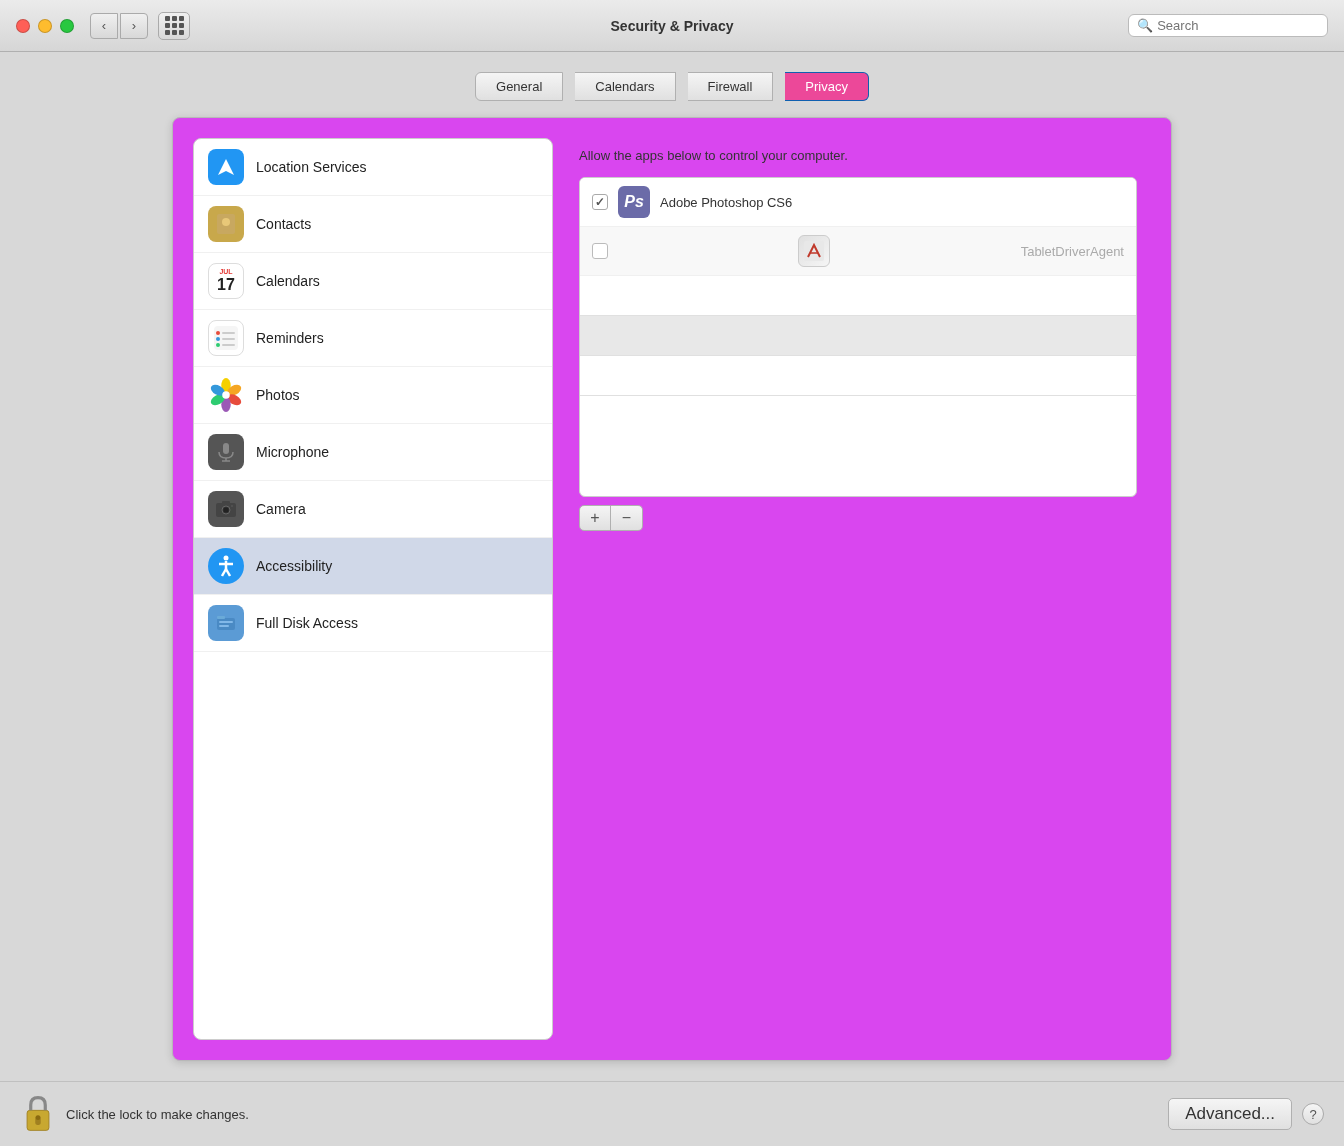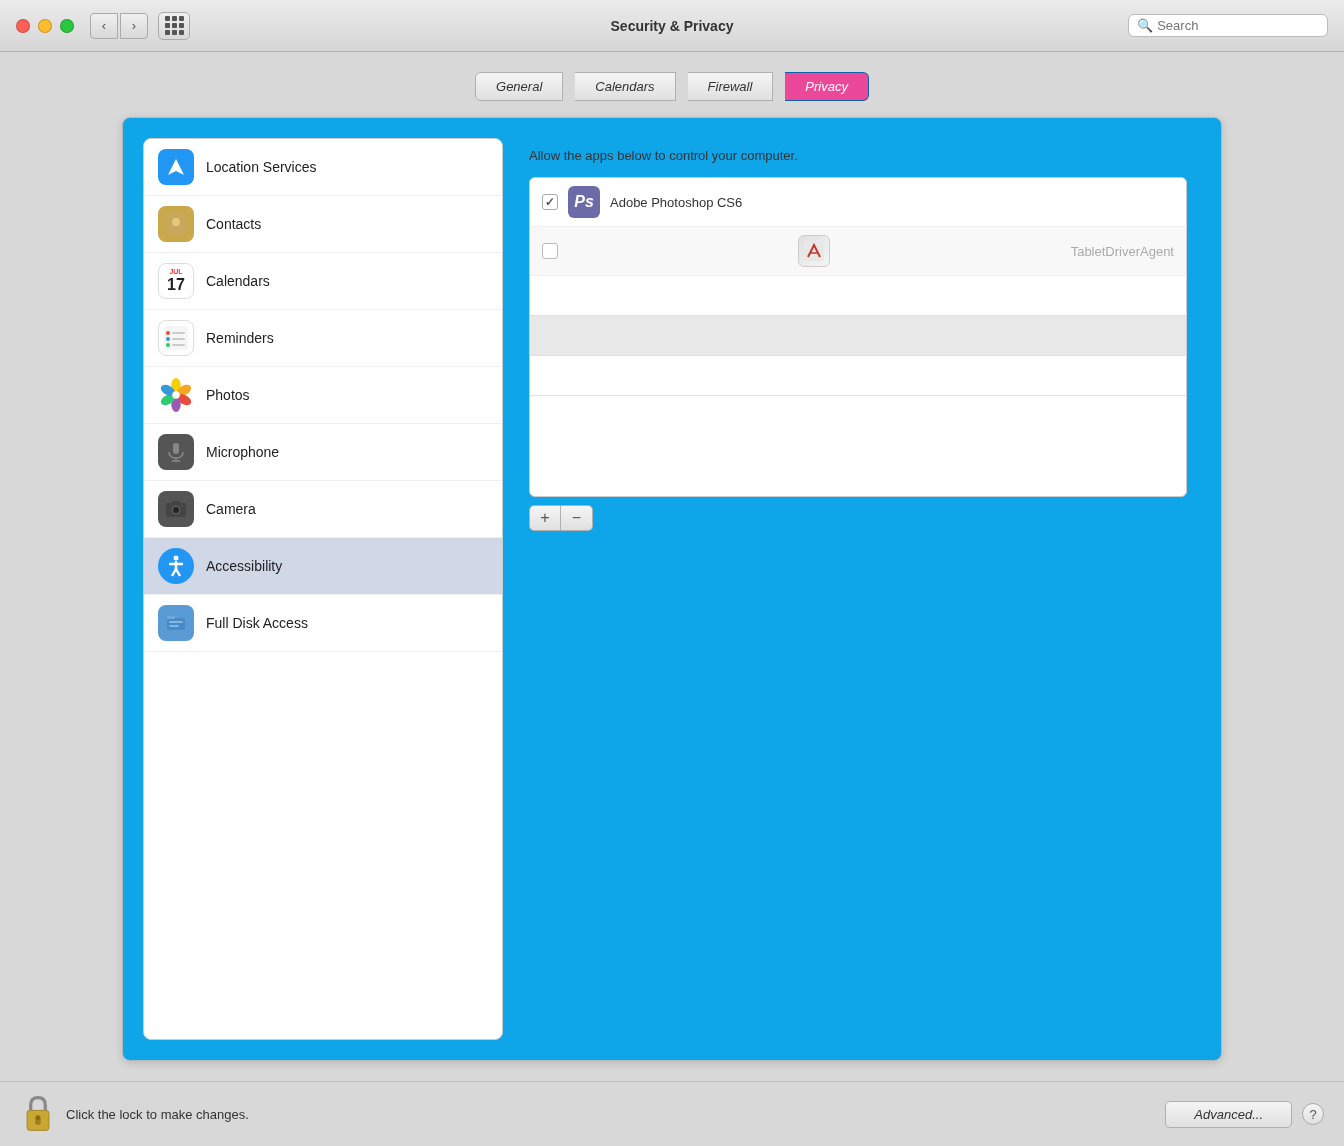--- a/index.html
+++ b/index.html
@@ -126,21 +126,20 @@
       flex-direction: column;
       align-items: center;
       padding: 20px;
     }
 
     
     .tab-bar {
       display: flex;
       gap: 12px;
       margin-bottom: 16px;
-      font-style: italic;
     }
     .tab {
       padding: 6px 20px;
       font-size: 13px;
       color: #333;
       background: linear-gradient(to bottom, #f5f5f5, #e0e0e0);
       border: 1px solid #b0b0b0;
       cursor: pointer;
       position: relative;
     }
@@ -148,24 +147,24 @@
     .tab:last-child { border-radius: 0 6px 6px 0; }
     .tab + .tab { border-left: none; }
     .tab.active {
       background: #ec4899;
       color: #fff;
       border-color: #1060b0;
     }
 
     
     .window-panel {
-      background: #0ea5e9;
+      background: #d946ef;
       border-radius: 8px;
       border: 1px solid #b8b8b8;
-      width: 1100px;
+      width: 1000px;
       flex: 1;
       display: flex;
       flex-direction: column;
       padding: 20px;
       box-shadow: 0 2px 8px rgba(0,0,0,0.15);
     }
 
     .panel-body {
       display: flex;
       flex: 1;
@@ -328,28 +327,27 @@
       align-items: center;
       gap: 10px;
     }
     .lock-svg { width: 36px; height: 40px; }
     .lock-text {
       font-size: 13px;
       color: #333;
     }
     .advanced-btn {
       margin-left: auto;
-      padding: 5px 28px;
+      padding: 5px 16px;
       background: linear-gradient(to bottom, #f5f5f5, #e0e0e0);
       border: 1px solid #b0b0b0;
       border-radius: 5px;
-      font-size: 13px;
+      font-size: 17px;
       color: #333;
       cursor: pointer;
-      font-style: italic;
     }
     .help-btn {
       width: 22px;
       height: 22px;
       border-radius: 50%;
       border: 1.5px solid #aaa;
       display: flex;
       align-items: center;
       justify-content: center;
       font-size: 13px;

